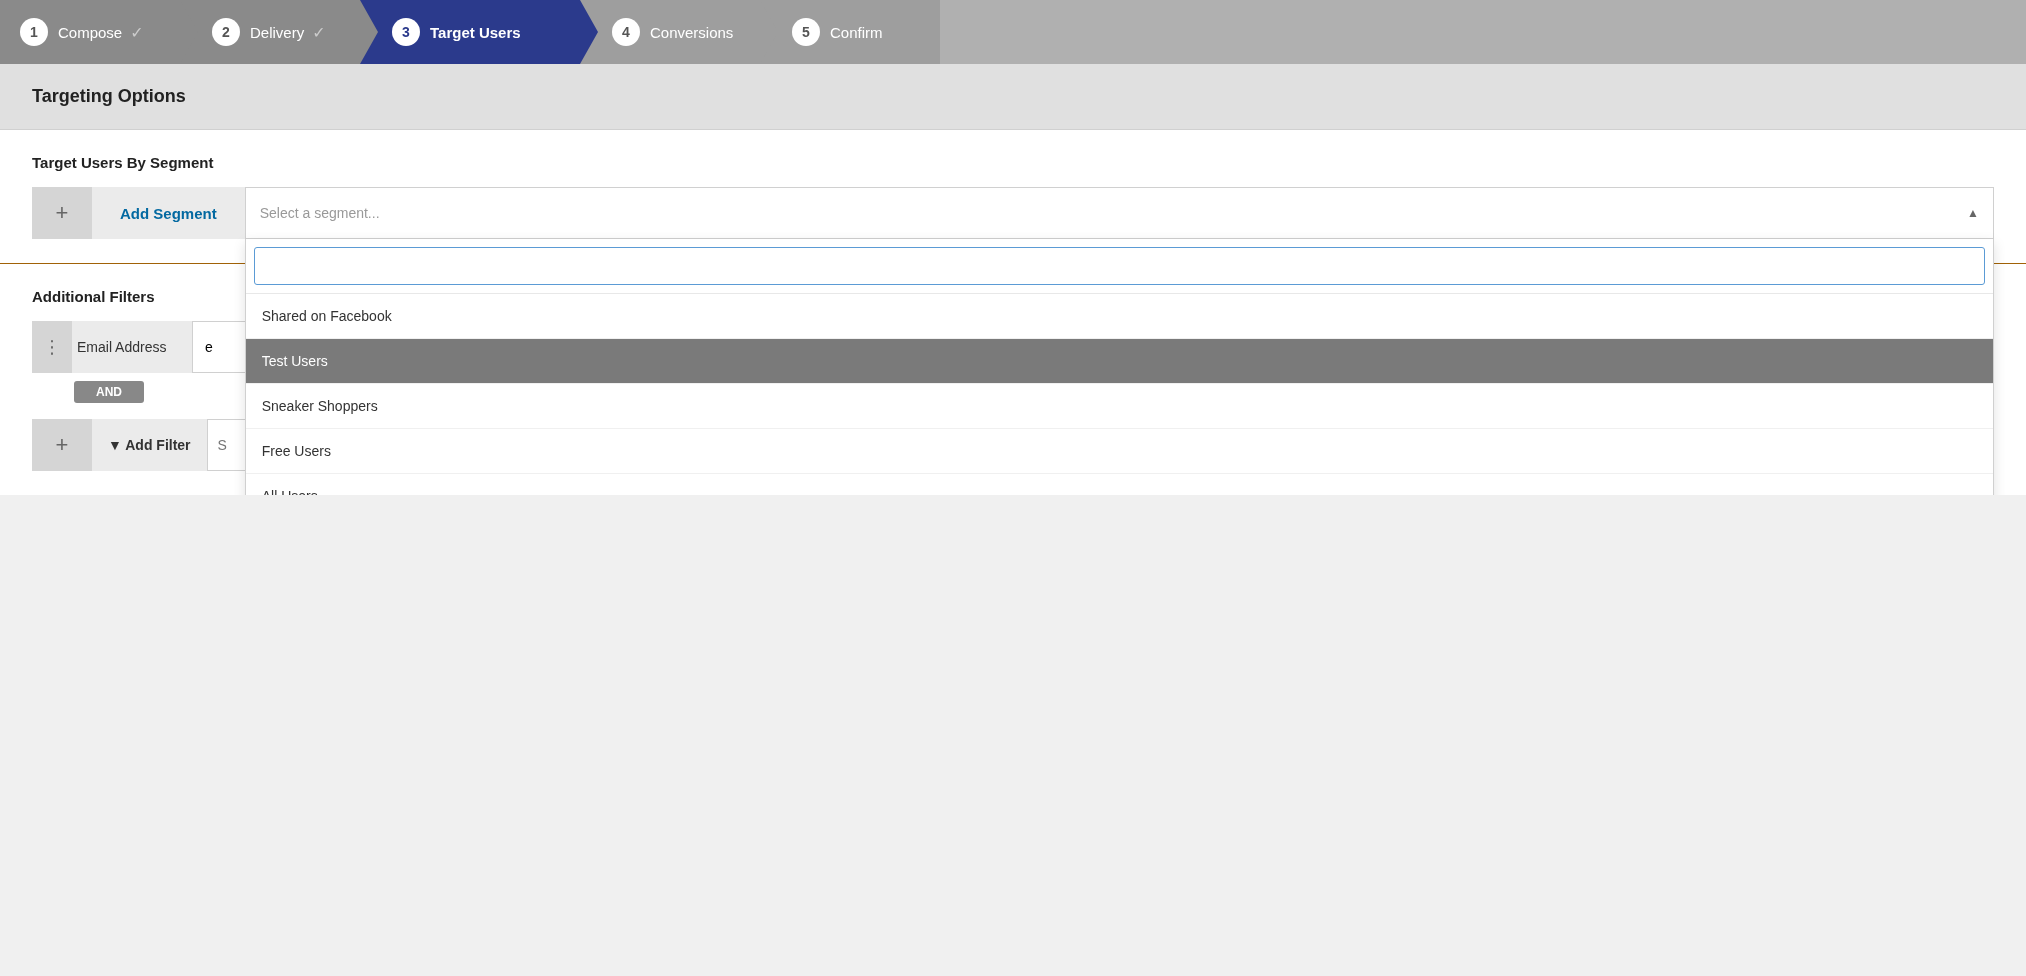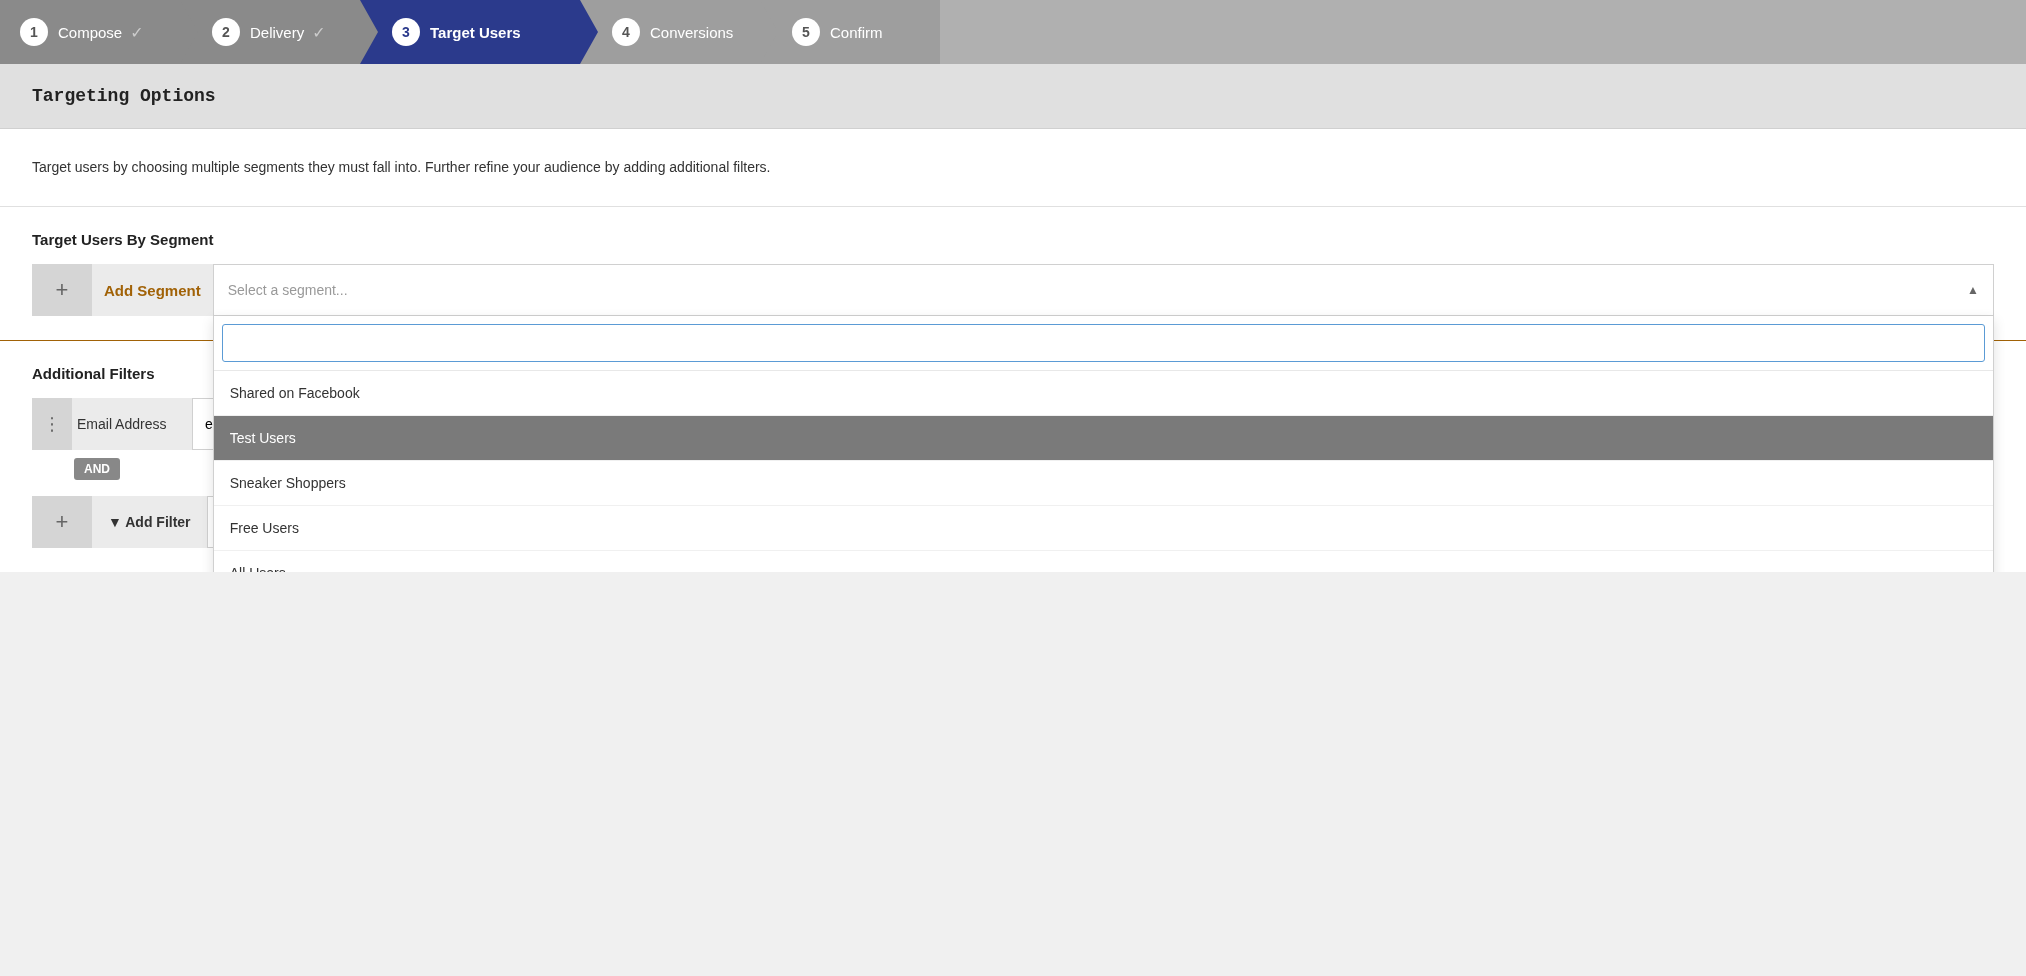--- a/index.html
+++ b/index.html
@@ -80,21 +80,20 @@
 
     .section-header {
       background: #e0e0e0;
       padding: 22px 32px;
       border-bottom: 1px solid #d0d0d0;
     }
     .section-header h2 {
       font-size: 18px;
       font-weight: 700;
       color: #222;
-      font-family: Liberation Mono, monospace;
     }
 
     .description-section {
       background: #fff;
       padding: 28px 32px;
       border-bottom: 1px solid #e0e0e0;
       font-size: 14px;
       color: #333;
       line-height: 1.5;
     }
@@ -129,24 +128,24 @@
       color: #666;
       cursor: pointer;
       flex-shrink: 0;
       border: none;
     }
 
     .add-label {
       display: flex;
       align-items: center;
       height: 52px;
-      padding: 0 12px;
+      padding: 0 28px;
       font-size: 15px;
       font-weight: 600;
-      color: #a16207;
+      color: #0369a1;
       background: #ebebeb;
       flex-shrink: 0;
     }
 
     
     .segment-dropdown-wrap {
       position: relative;
       flex: 1;
     }
     .segment-select-trigger {
@@ -291,21 +290,21 @@
       cursor: pointer;
       flex-shrink: 0;
     }
 
     .and-badge {
       display: inline-block;
       background: #888;
       color: #fff;
       font-size: 12px;
       font-weight: 700;
-      padding: 4px 10px;
+      padding: 4px 22px;
       border-radius: 3px;
       margin: 8px 16px 8px 42px;
     }
 
     .add-filter-row {
       display: flex;
       align-items: center;
       gap: 0;
       margin-top: 8px;
     }
@@ -374,23 +373,20 @@
   </div>
 
 </div>
 
 <div class="main-content">
 
   <div class="section-header">
     <h2>Targeting Options</h2>
   </div>
 
-  <div class="description-section">
-    <p>Target users by choosing multiple segments they must fall into. Further refine your audience by adding additional filters.</p>
-  </div>
 
   <div class="segment-section">
     <h3>Target Users By Segment</h3>
 
     <div class="add-segment-row">
       <button class="add-btn-box">+</button>
       <div class="add-label">
         <span>Add Segment</span>
       </div>
 

